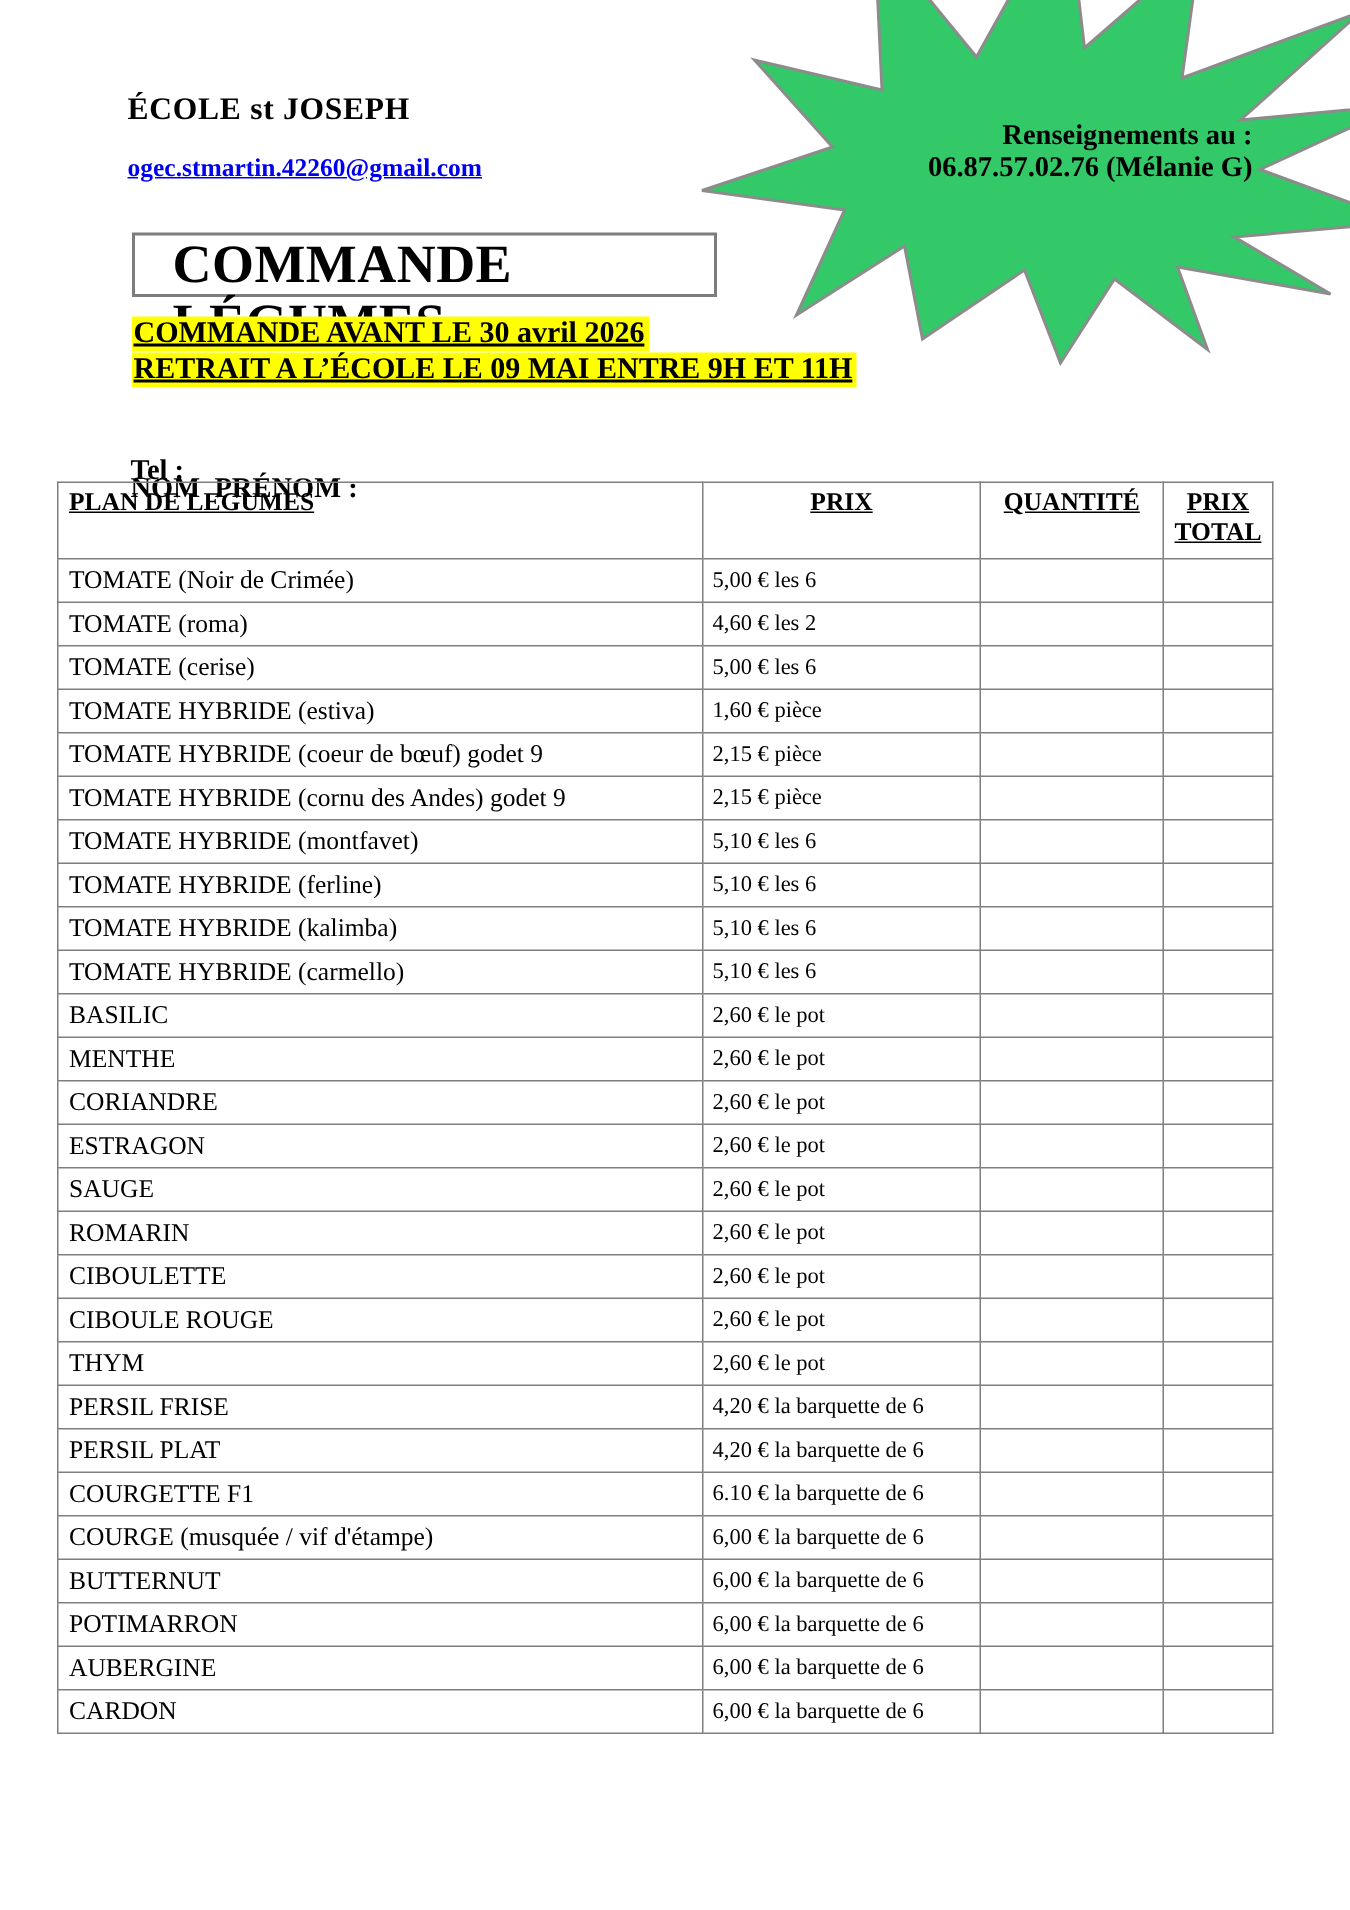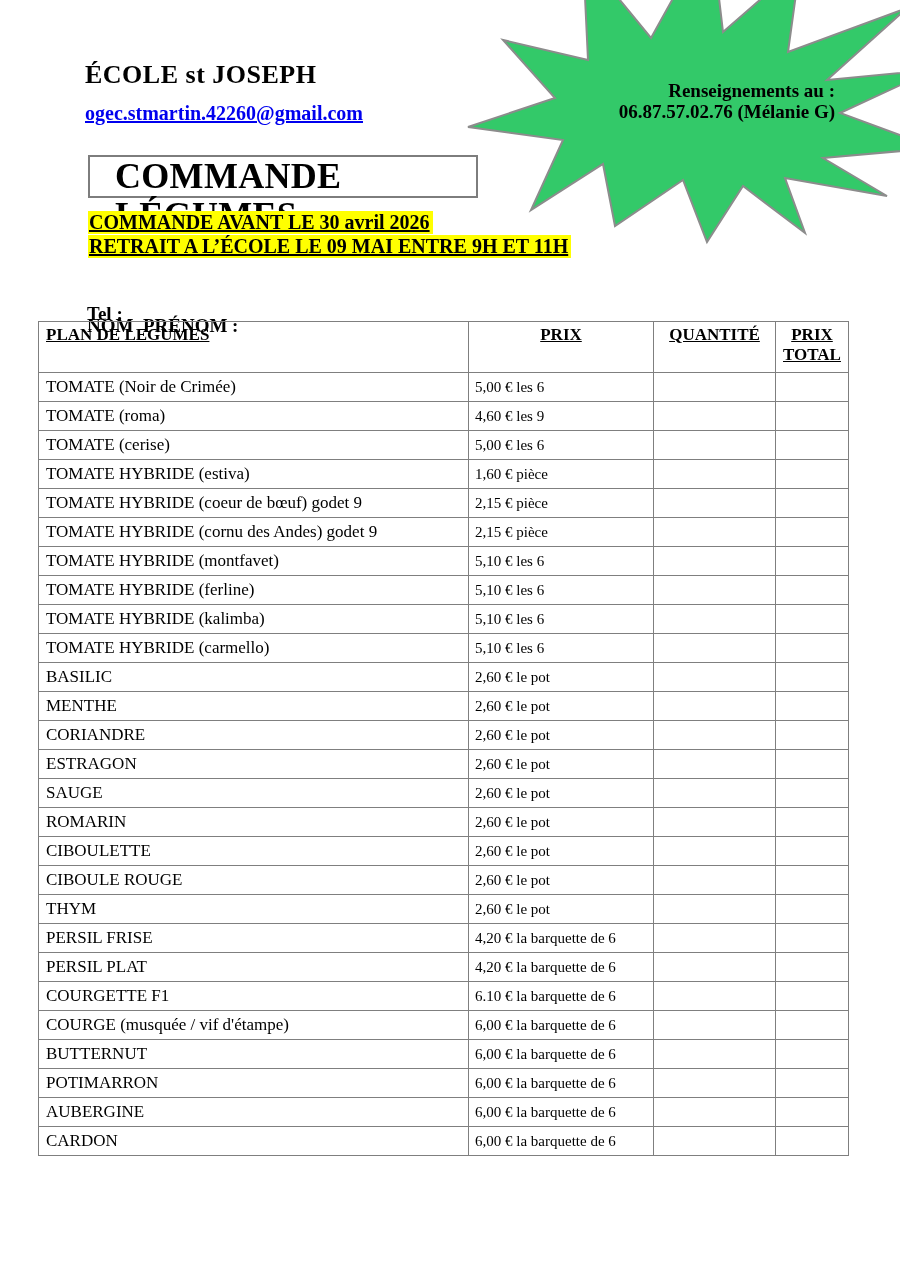--- a/index.html
+++ b/index.html
@@ -10,25 +10,25 @@
     height: 1273px;
     background: #ffffff;
     overflow: hidden;
     font-family: "Liberation Serif", "DejaVu Serif", serif;
     color: #000000;
   }
 
   
   .school-title {
     position: absolute; left: 85px; top: 60px;
-    font-size: 26px; font-weight: bold; letter-spacing: 0.5px;
+    font-size: 21px; font-weight: bold; letter-spacing: 0.5px;
   }
   .school-email {
     position: absolute; left: 85px; top: 102px;
-    font-size: 20px; font-weight: bold;
+    font-size: 17px; font-weight: bold;
     color: var(--link-blue); text-decoration: underline;
   }
 
   
   .star-wrap { position: absolute; left: 455px; top: 0; width: 445px; height: 250px; }
   .star-wrap svg { display: block; width: 445px; height: 250px; overflow: hidden; }
   .star-poly { fill: var(--star-green); stroke: var(--star-border); stroke-width: 2px; }
   .star-text {
     position: absolute; left: 575px; top: 80px; width: 260px;
     text-align: right; font-size: 19px; font-weight: bold; line-height: 21px;
@@ -133,21 +133,21 @@
     </thead>
     <tbody>
         <tr>
           <td class="item">TOMATE (Noir de Crimée)</td>
           <td class="price">5,00 € les 6</td>
           <td class="quantity"></td>
           <td class="total"></td>
         </tr>
         <tr>
           <td class="item">TOMATE (roma)</td>
-          <td class="price">4,60 € les 9</td>
+          <td class="price">4,60 € les 2</td>
           <td class="quantity"></td>
           <td class="total"></td>
         </tr>
         <tr>
           <td class="item">TOMATE (cerise)</td>
           <td class="price">5,00 € les 6</td>
           <td class="quantity"></td>
           <td class="total"></td>
         </tr>
         <tr>

